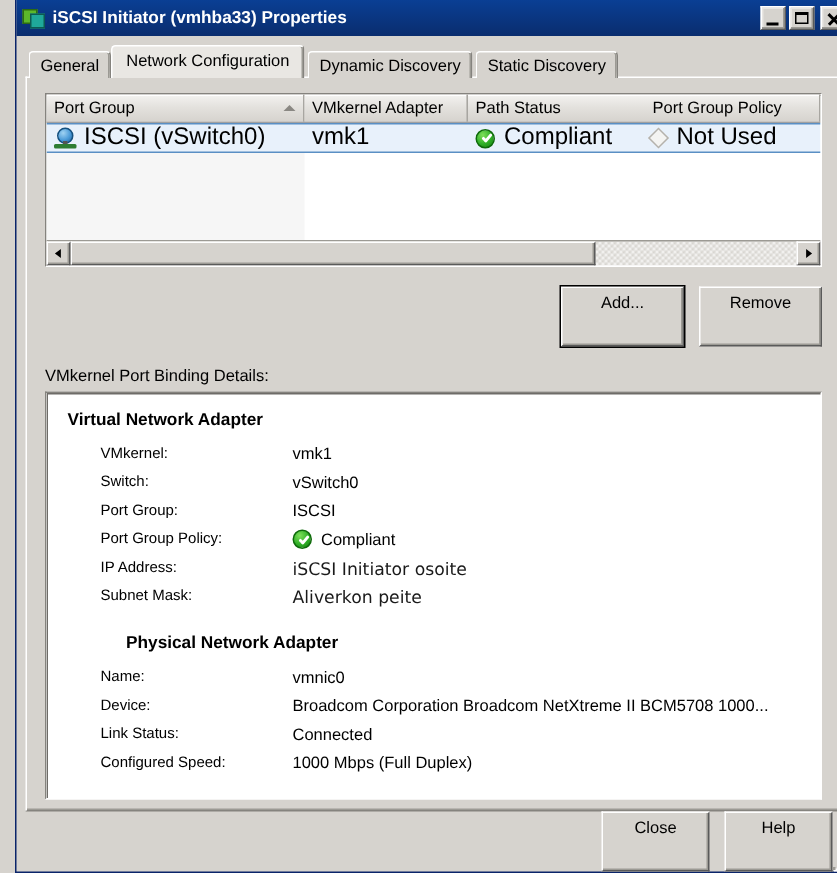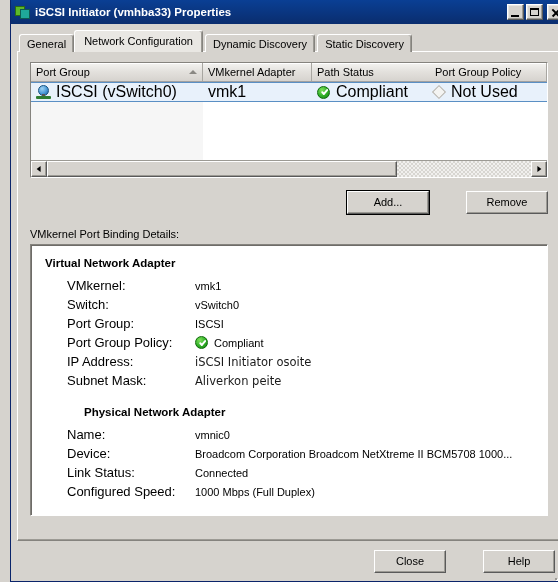--- a/index.html
+++ b/index.html
@@ -316,34 +316,33 @@
 
   
   .btnrow {
     display: flex;
     justify-content: flex-end;
     gap: 10px;
     margin-top: 13px;
   }
   .btn {
     min-width: 82px;
-    height: 23px;
+    height: 40px;
     line-height: 21px;
     text-align: center;
     font-size: 11px;
     background: #d6d3ce;
     border: 1px solid #ffffff;
     border-right-color: #5a5a5a;
     border-bottom-color: #5a5a5a;
     box-shadow: inset -1px -1px 0 #9c9a94;
     box-sizing: border-box;
     cursor: default;
     padding: 0 8px;
     user-select: none;
-    margin-left: 27px;
   }
   .btn.default {
     outline: 1px solid #000000;
     outline-offset: 0px;
   }
 
   
   .details-label { margin: 14px 0 4px 0; font-size: 11px; }
   .details-box {
     background: #ffffff;
@@ -361,21 +360,21 @@
     font-size: 11.5px;
     margin-bottom: 7px;
   }
   .grp-title.second { margin-top: 16px; margin-left: 39px; }
   .drow {
     display: flex;
     align-items: center;
     height: 19px;
     padding-left: 22px;
   }
-  .dlabel { width: 128px; flex: none; font-size: 13px; }
+  .dlabel { width: 128px; flex: none; font-size: 10px; }
   .dval { font-size: 11px; display: flex; align-items: center; }
   .dval.alt {
     font-family: "DejaVu Sans", sans-serif;
     font-size: 11.5px;
     color: #1a1a1a;
   }
   .dval.truncate {
     max-width: 340px;
     white-space: nowrap;
     overflow: hidden;

